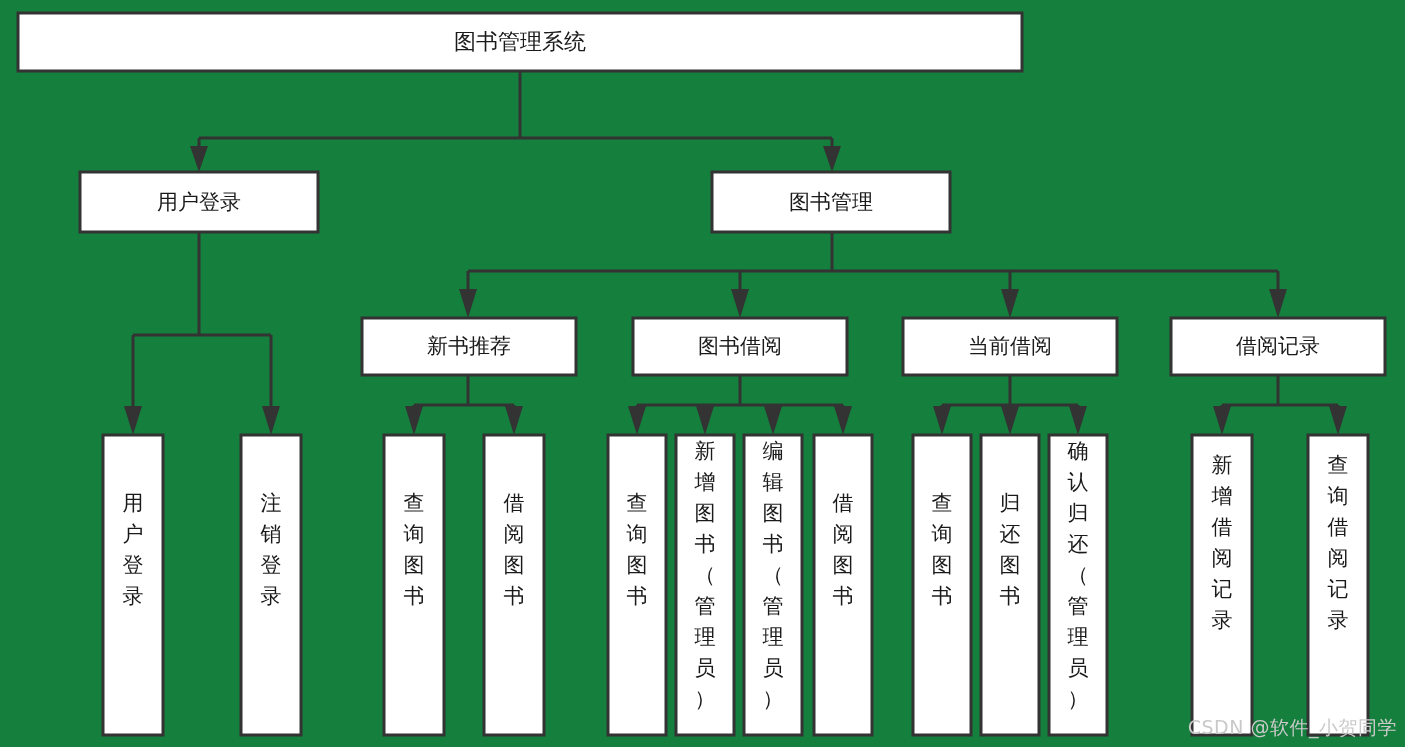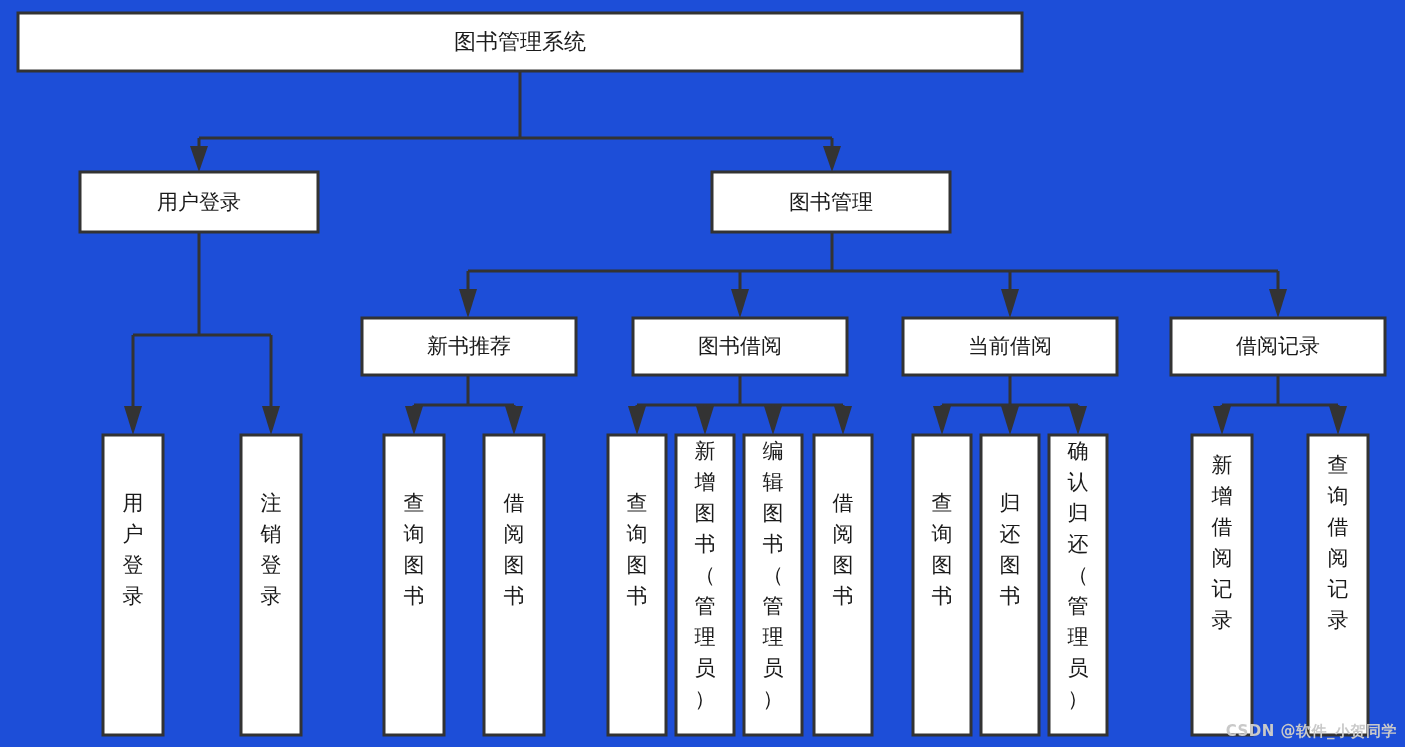--- a/index.html
+++ b/index.html
@@ -10,21 +10,21 @@
   body {
     width: 1405px;
     height: 747px;
     font-family: "DejaVu Sans", "Liberation Sans", sans-serif;
     overflow: hidden;
   }
   #diagram-root {
     position: relative;
     width: 1405px;
     height: 747px;
-    background: #1d4ed8;
+    background: #15803d;
   }
   svg#flow {
     position: absolute;
     left: 0;
     top: 0;
     width: 1405px;
     height: 747px;
     display: block;
   }
   .node-rect {
@@ -57,26 +57,25 @@
     text-anchor: middle;
   }
   .node-label-root {
     font-size: 22px;
   }
   .watermark {
     position: absolute;
     right: 8px;
     bottom: 6px;
     color: #c9c9c9;
-    font-size: 15px;
+    font-size: 19px;
     font-family: "DejaVu Sans", "Liberation Sans", sans-serif;
     letter-spacing: 0.5px;
     white-space: nowrap;
     pointer-events: none;
-    font-weight: bold;
   }
 </style>
 </head>
 <body>
 
 <div id="diagram-root">
 
   <svg id="flow" viewBox="0 0 1405 747" xmlns="http://www.w3.org/2000/svg">
 
     <g>

